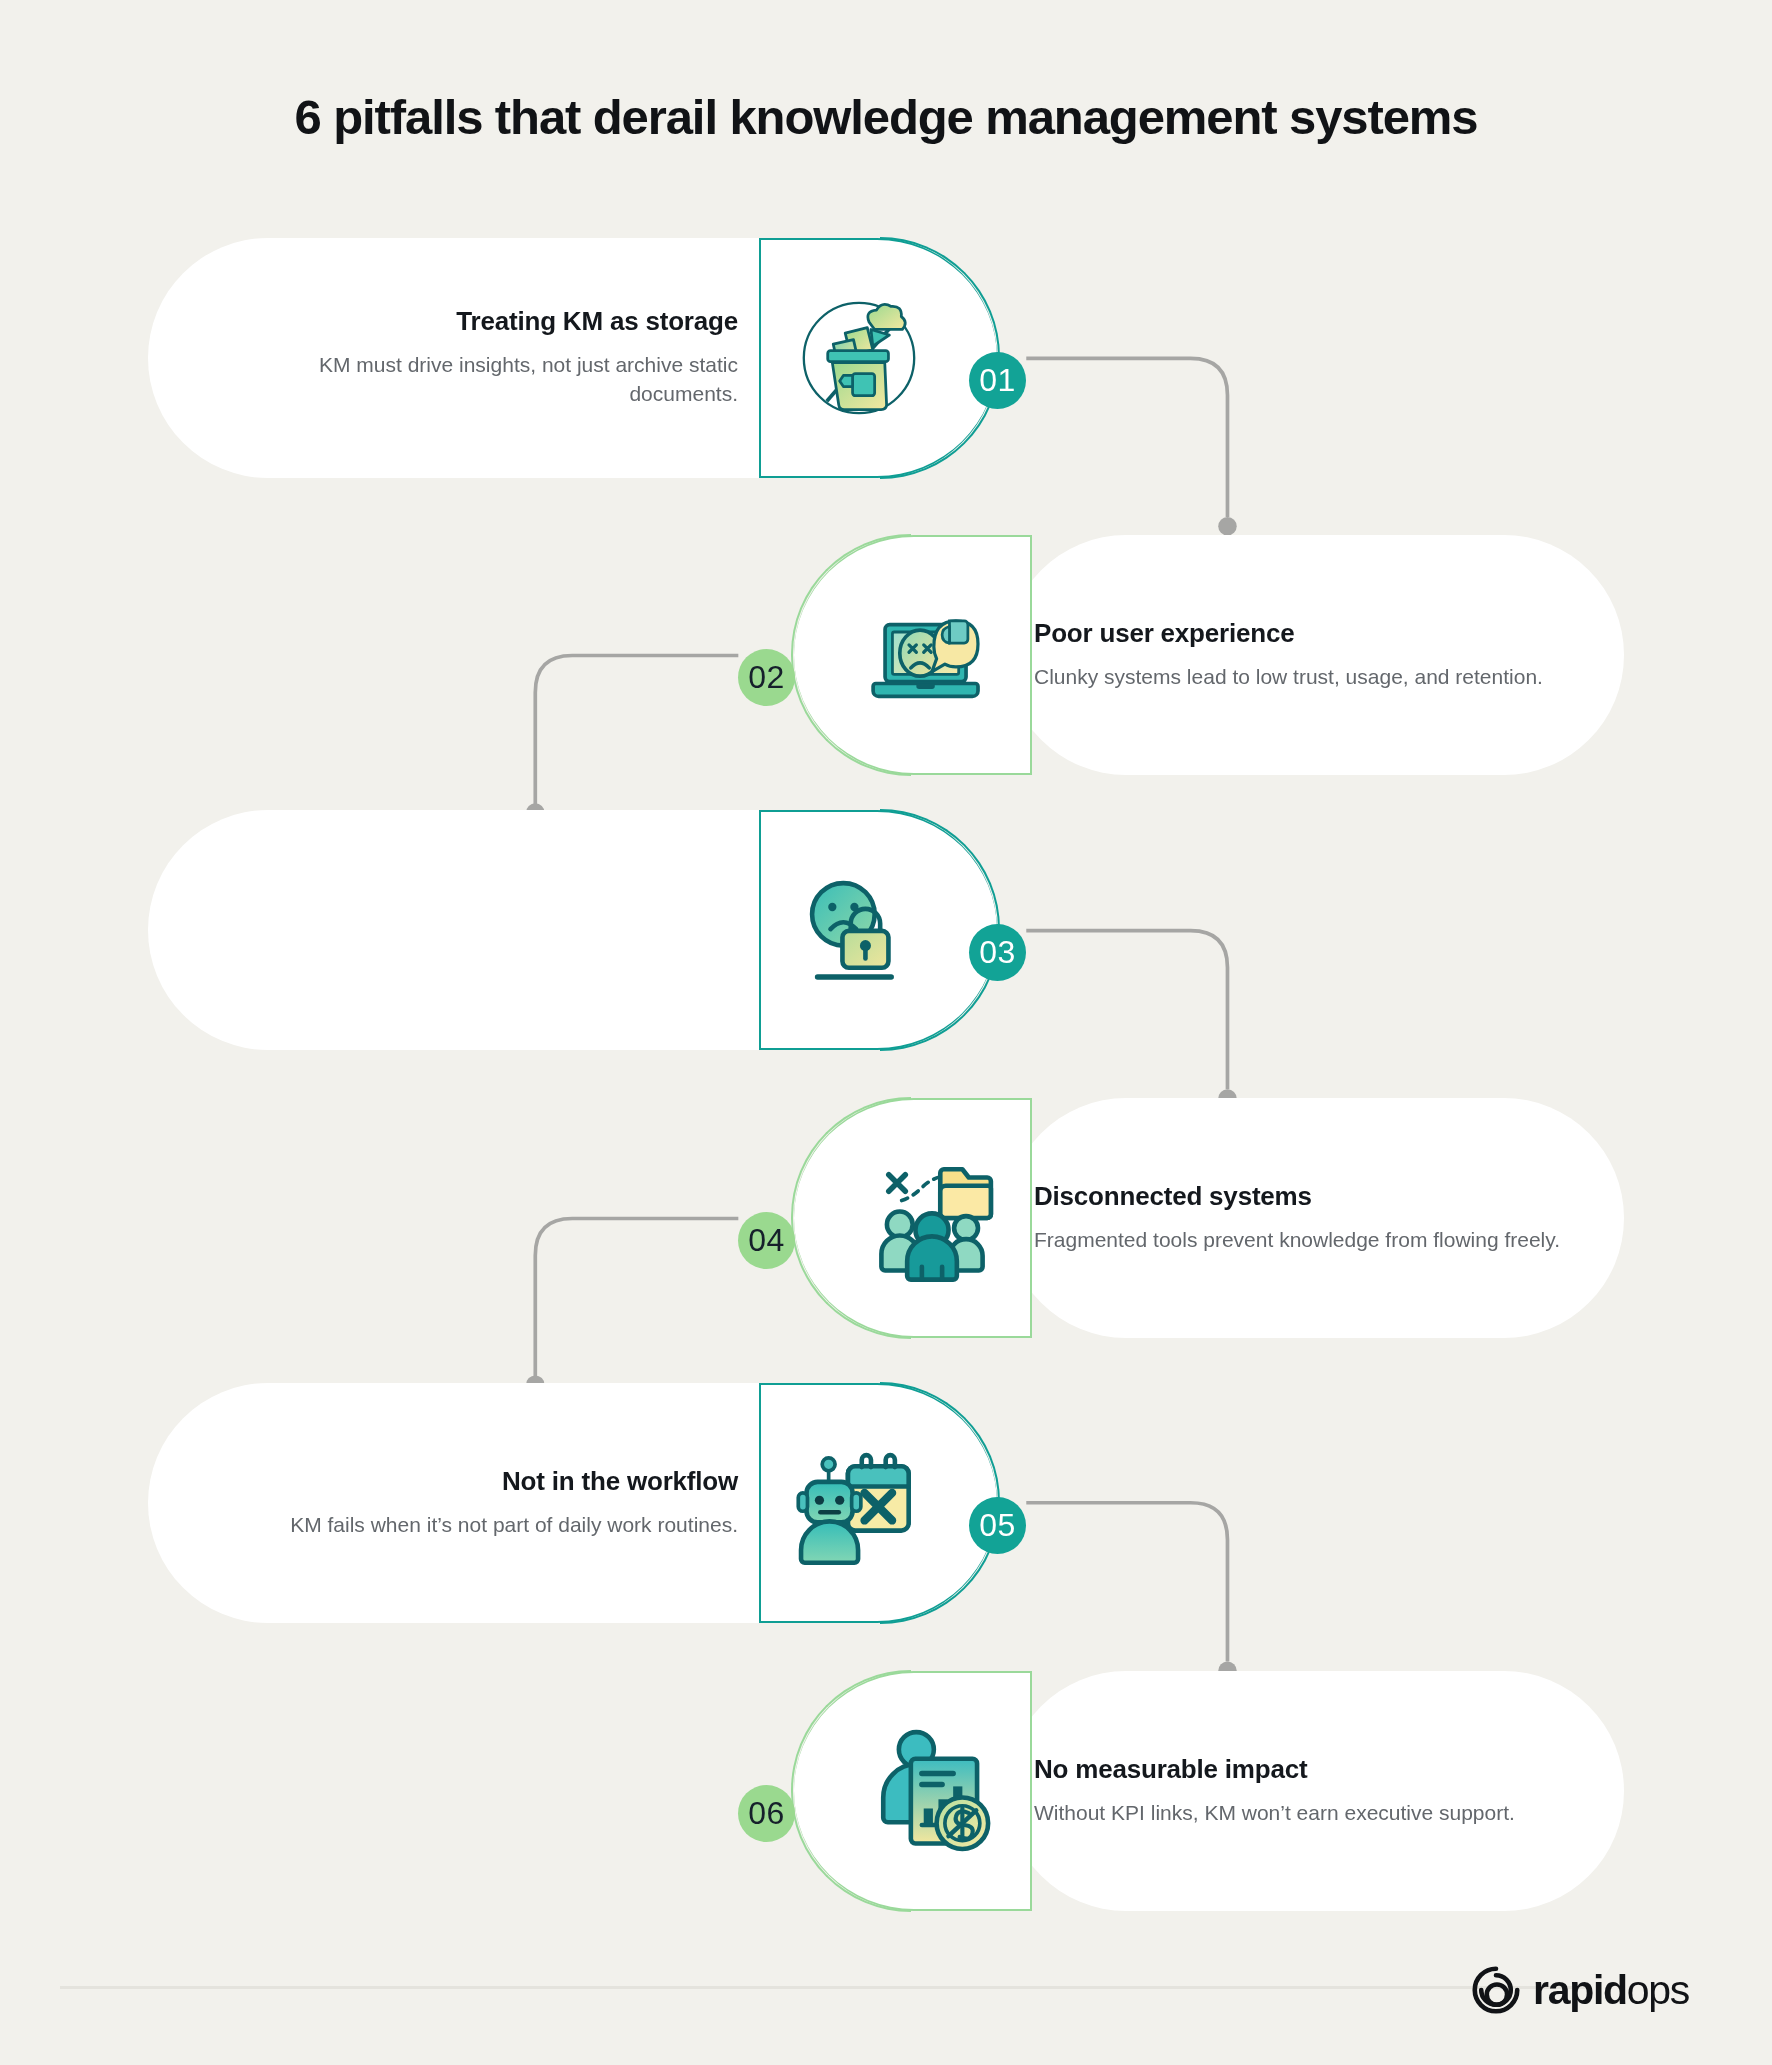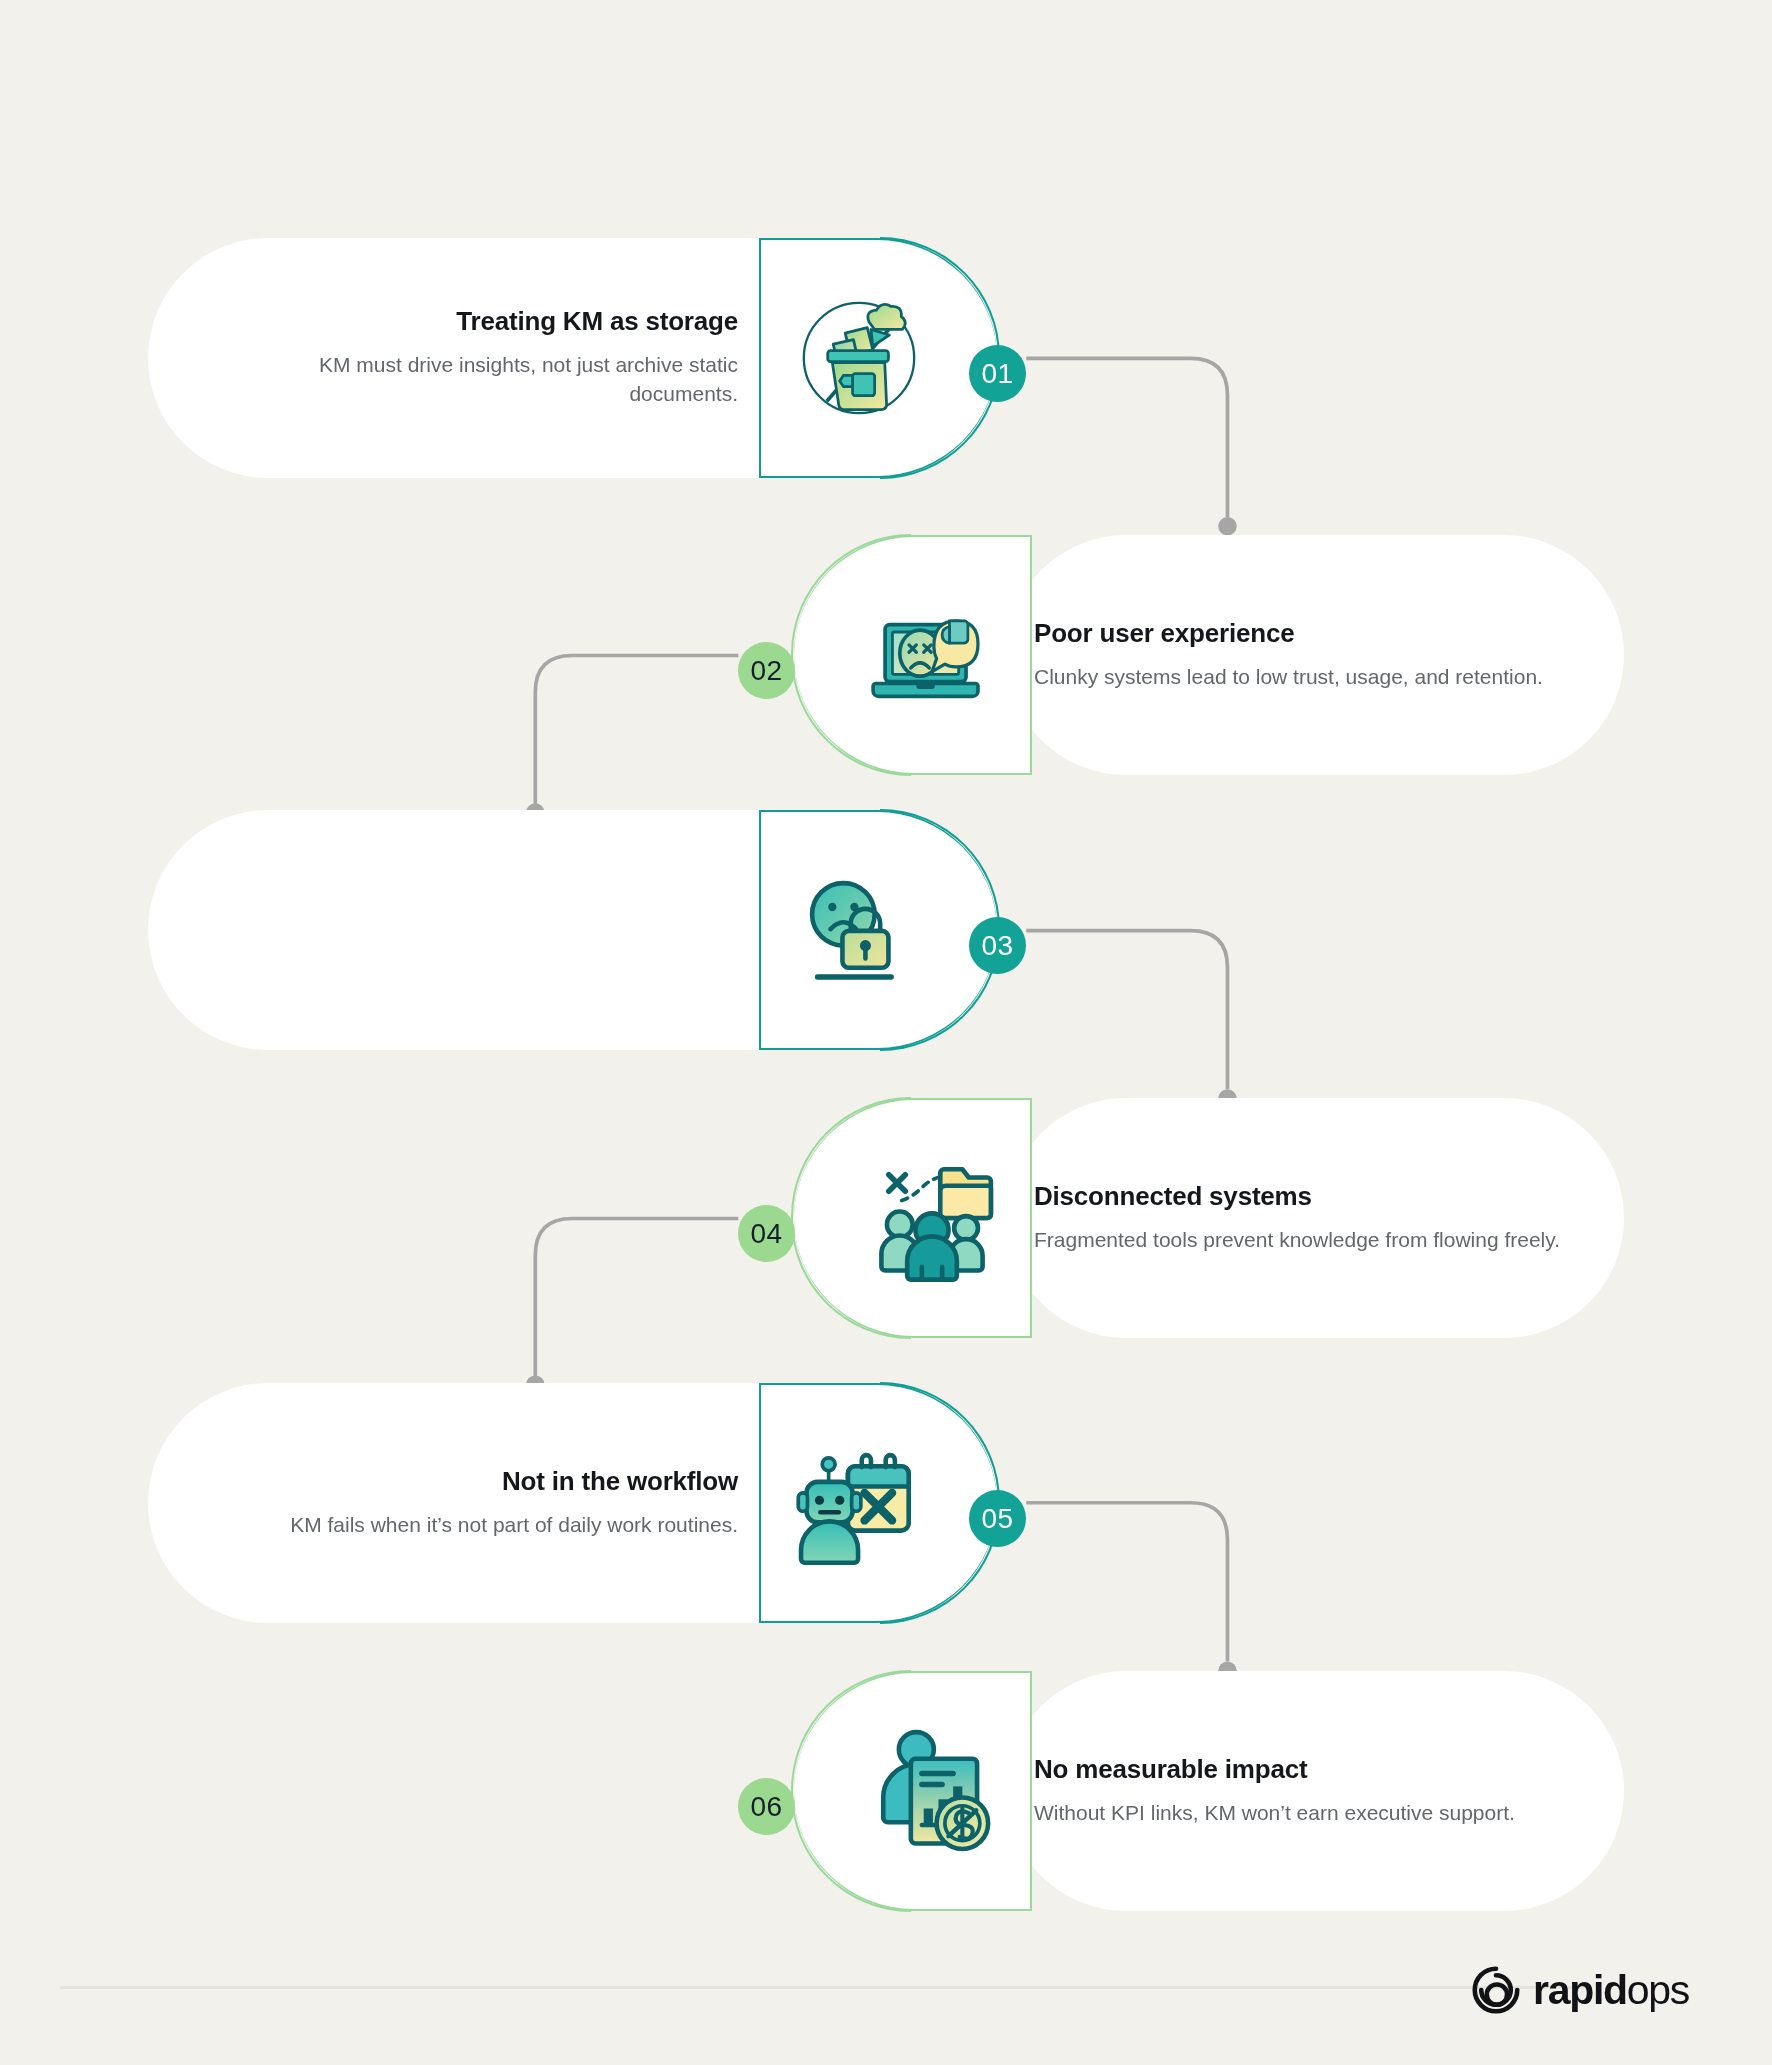--- a/index.html
+++ b/index.html
@@ -67,24 +67,24 @@
     box-sizing:border-box;
   }
 
   .icon-art{position:absolute;top:50%;left:50%;transform:translate(-50%,-50%);
             width:138px;height:138px;}
   .row-left .icon-art{margin-left:-20px;}
   .row-right .icon-art{margin-left:20px;}
 
   
   .badge{
-    position:absolute;top:107px;
+    position:absolute;top:114px;
     width:57px;height:57px;border-radius:50%;
     display:flex;align-items:center;justify-content:center;
-    font-size:28px;font-weight:400;letter-spacing:0.5px;
+    font-size:32px;font-weight:400;letter-spacing:0.5px;
     z-index:8;
   }
   .badge.teal{background:#12a396;color:#ffffff;}
   .badge.green{background:#9ad98f;color:#16202b;}
   .row-left .badge{left:969px;}
   .row-right .badge{left:738px;}
 
   
   .txt{position:absolute;top:0;height:240px;
        display:flex;flex-direction:column;justify-content:center;}
@@ -115,20 +115,21 @@
     font-family:"Liberation Sans", sans-serif;
   }
   .logo-text b{font-weight:700;}
   .logo-text i{font-style:normal;font-weight:400;}
 </style>
 </head>
 <body>
 
 <div class="page">
 
+  <div class="title">6 pitfalls that derail knowledge management systems</div>
 
   <svg class="conn" width="1772" height="2066" style="left:0;top:0;" viewBox="0 0 1920 2238">
 
     <path d="M 1112 388 L 1290 388 Q 1330 388 1330 428 L 1330 560" stroke="#a6a6a4" stroke-width="4" fill="none"></path>
 
     <path d="M 800 710 L 620 710 Q 580 710 580 750 L 580 882" stroke="#a6a6a4" stroke-width="4" fill="none"></path>
 
     <path d="M 1112 1008 L 1290 1008 Q 1330 1008 1330 1048 L 1330 1180" stroke="#a6a6a4" stroke-width="4" fill="none"></path>
 
     <path d="M 800 1320 L 620 1320 Q 580 1320 580 1360 L 580 1492" stroke="#a6a6a4" stroke-width="4" fill="none"></path>

